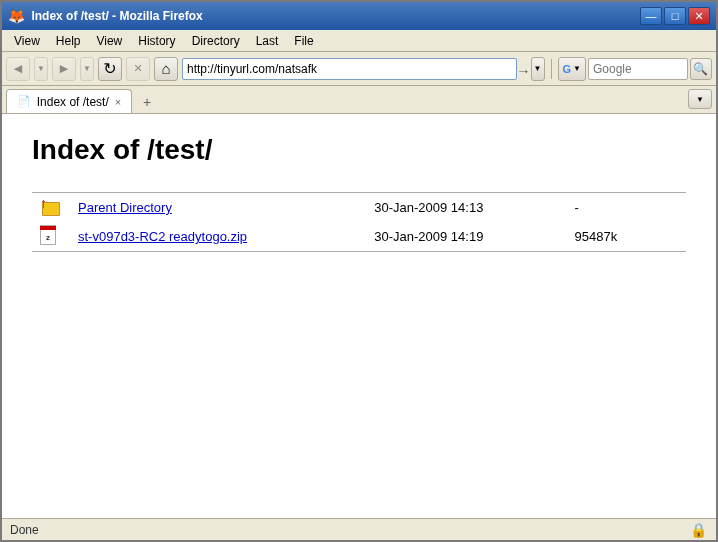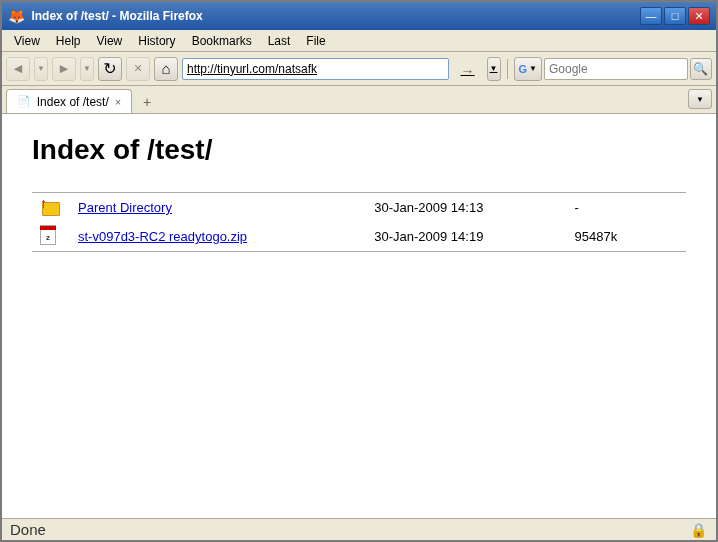--- a/index.html
+++ b/index.html
@@ -58,28 +58,28 @@
       flex-shrink: 0;
     }
     .nav-btn {
       height: 24px; min-width: 24px; background: linear-gradient(to bottom, #f5f3ee, #ddd9ce);
       border: 1px solid #b0a898; border-radius: 3px; cursor: pointer;
       display: flex; align-items: center; justify-content: center; font-size: 11px; padding: 0 4px;
     }
     .nav-btn.disabled { opacity: 0.4; cursor: default; }
     .nav-separator { width: 1px; height: 20px; background: #b0a898; margin: 0 2px; }
 
-    .address-bar-container { display: flex; align-items: center; flex: 1; gap: 12px; text-decoration: underline; }
+    .address-bar-container { display: flex; align-items: center; flex: 1; gap: 0; }
     .address-bar {
       flex: 1; height: 22px; border: 1px solid #7a9ec8; padding: 0 4px;
       font-size: 12px; background: white; border-radius: 2px;
     }
     .search-container { display: flex; align-items: center; gap: 2px; }
     .search-box {
-      height: 22px; width: 144px; border: 1px solid #b0a898; padding: 0 4px;
+      height: 22px; width: 100px; border: 1px solid #b0a898; padding: 0 4px;
       font-size: 12px; background: white; border-radius: 2px;
     }
     .search-go-btn {
       height: 22px; width: 22px; background: linear-gradient(to bottom, #f5f3ee, #ddd9ce);
       border: 1px solid #b0a898; border-radius: 3px; cursor: pointer; font-size: 12px;
       display: flex; align-items: center; justify-content: center;
     }
 
     
     .tab-bar {
@@ -122,21 +122,21 @@
     .file-table .divider-bottom td { border-top: 1px solid #aaa; height: 6px; }
     .file-link { color: #0000cc; text-decoration: underline; cursor: pointer; }
     .icon-cell { width: 28px; }
 
     
     .status-bar {
       background: #ece9d8; height: 22px; display: flex; align-items: center;
       padding: 0 8px; border-top: 1px solid #b0a898; flex-shrink: 0;
       justify-content: space-between;
     }
-    .status-text { font-size: 15px; color: #333; }
+    .status-text { font-size: 12px; color: #333; }
   </style>
 </head>
 <body>
 
 <div class="window">
 
   <div class="title-bar">
     <div class="title-bar-left">
       <span style="font-size:14px;">🦊</span>
       <span class="title-text">Index of /test/ - Mozilla Firefox</span>
@@ -146,21 +146,21 @@
       <div class="title-btn">□</div>
       <div class="title-btn close">✕</div>
     </div>
   </div>
 
   <div class="menu-bar">
     <div class="menu-item">View</div>
     <div class="menu-item">Help</div>
     <div class="menu-item">View</div>
     <div class="menu-item">History</div>
-    <div class="menu-item">Bookmarks</div>
+    <div class="menu-item">Directory</div>
     <div class="menu-item">Last</div>
     <div class="menu-item">File</div>
   </div>
 
   <div class="nav-bar">
 
     <div class="nav-btn disabled">
       <span>◀</span>
     </div>
     <div class="nav-btn disabled" style="min-width:14px;padding:0 2px;">

